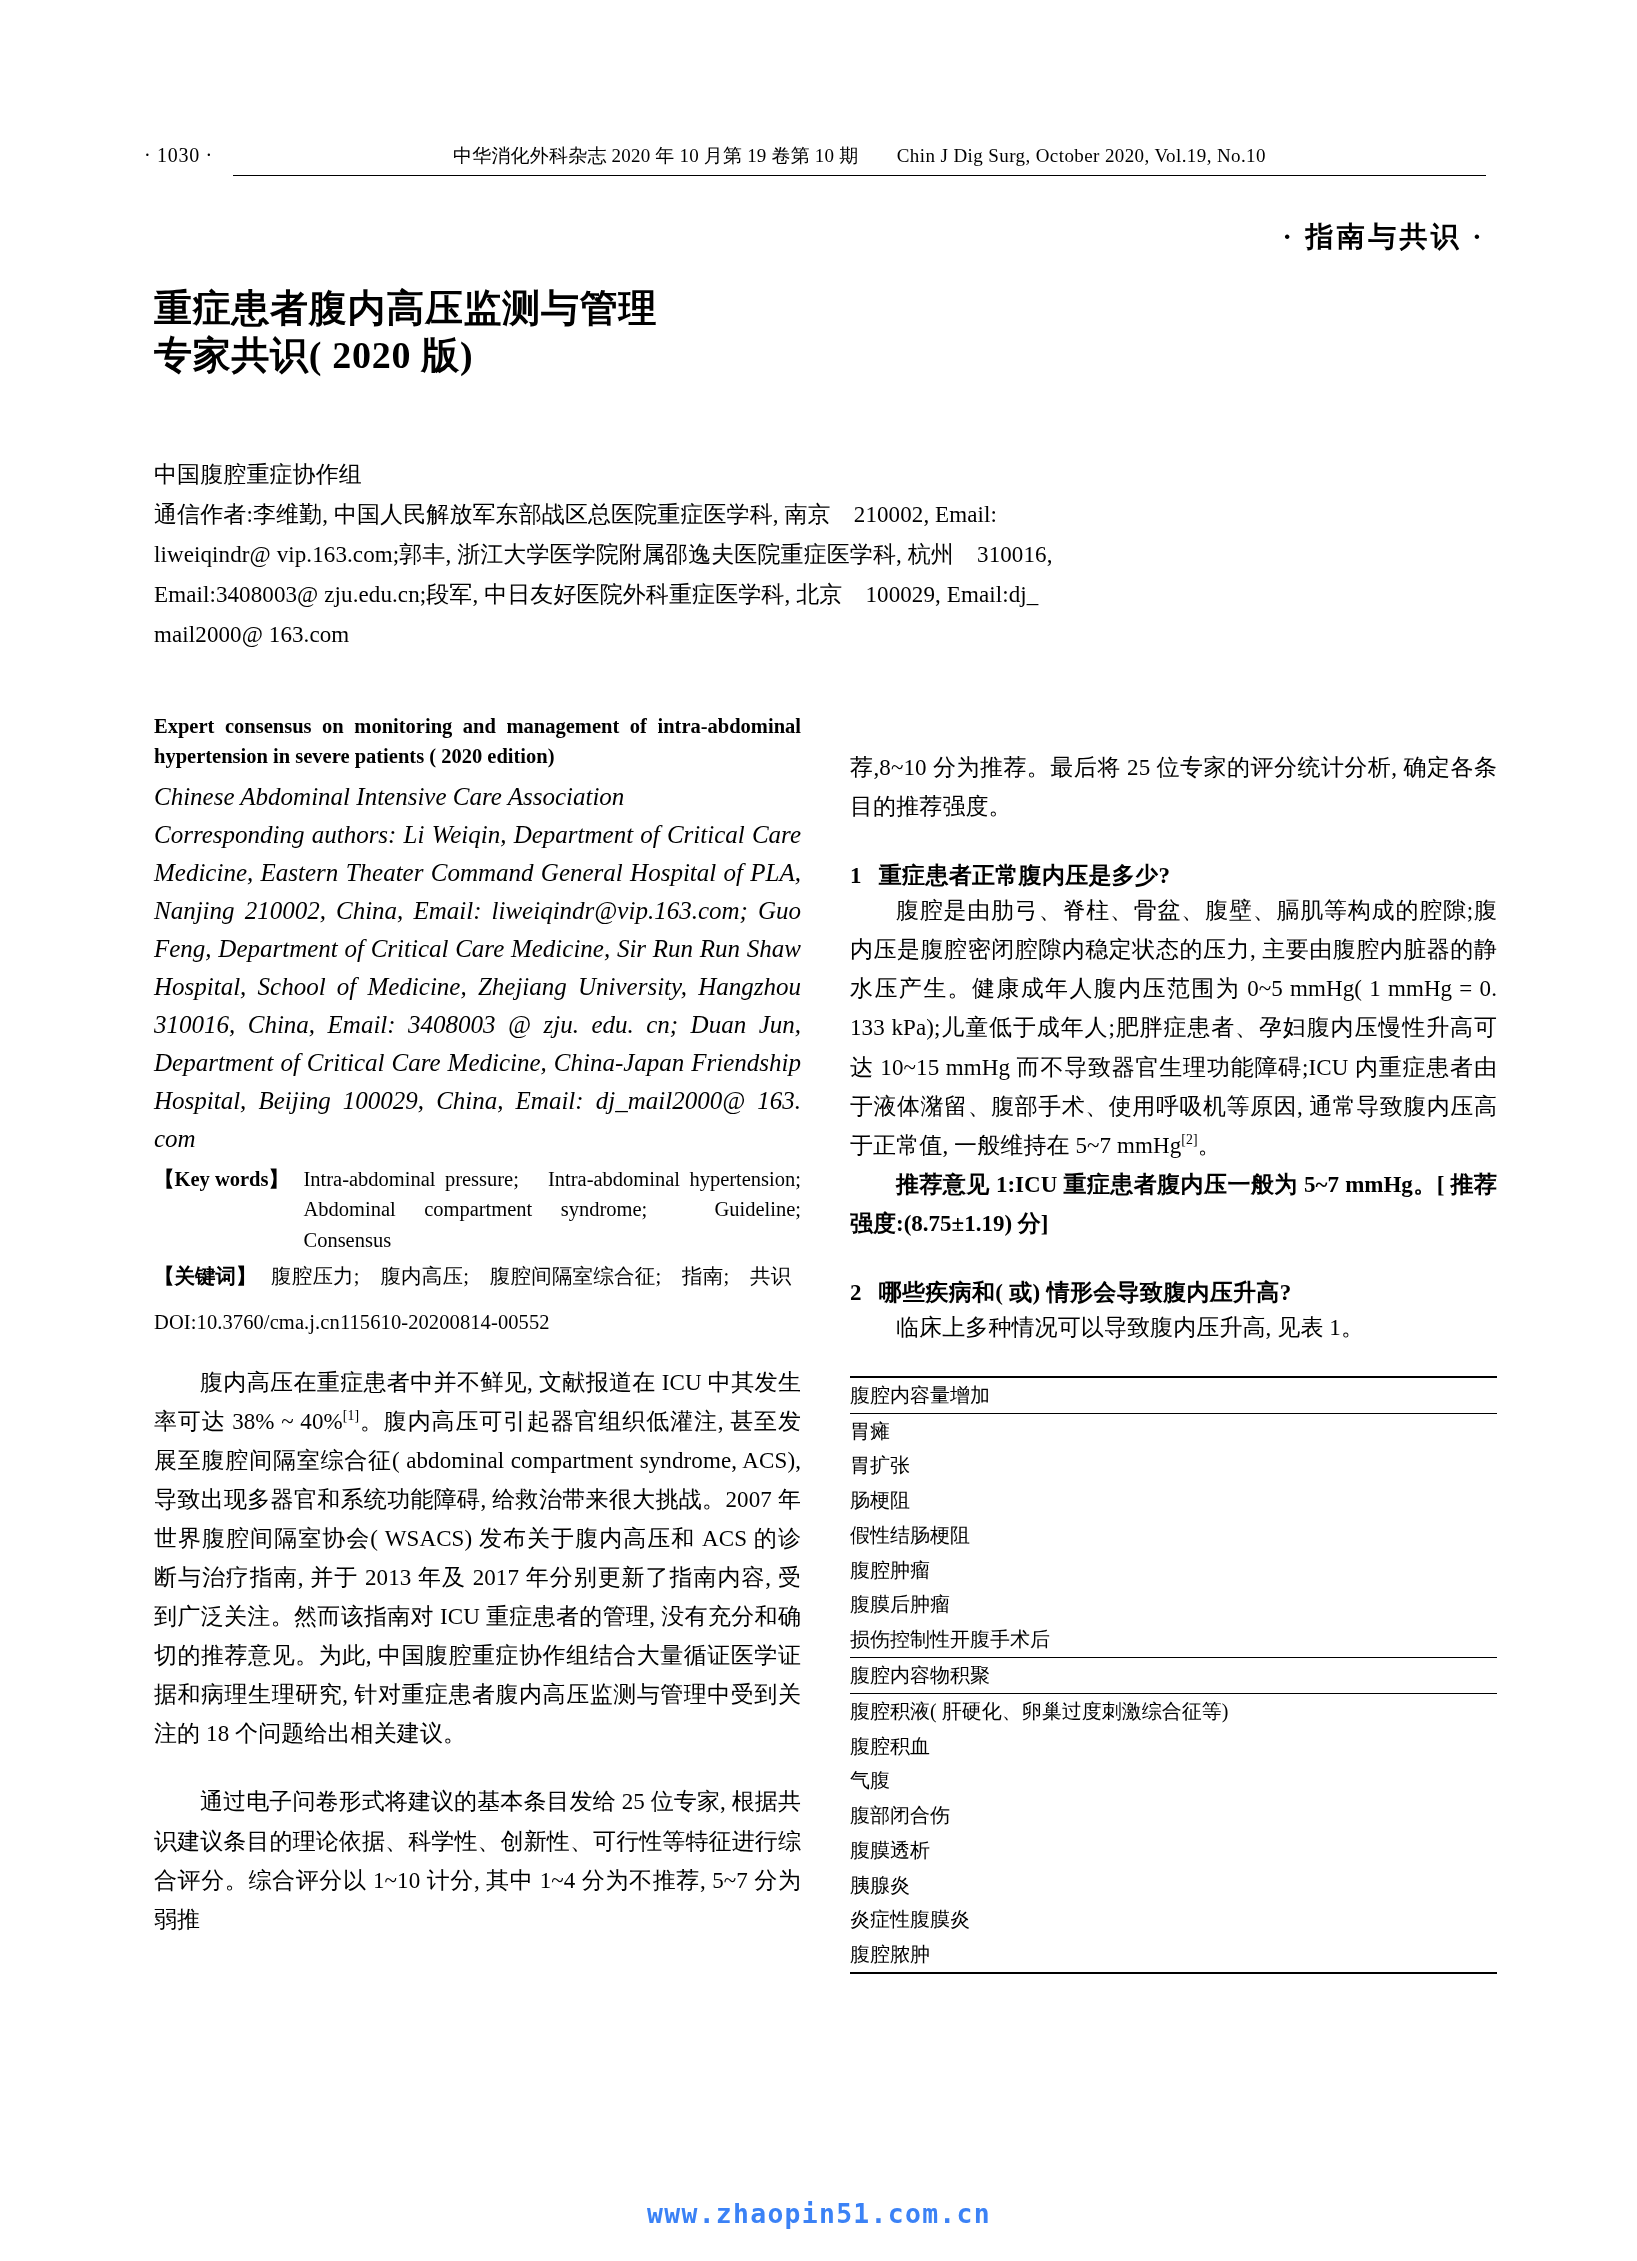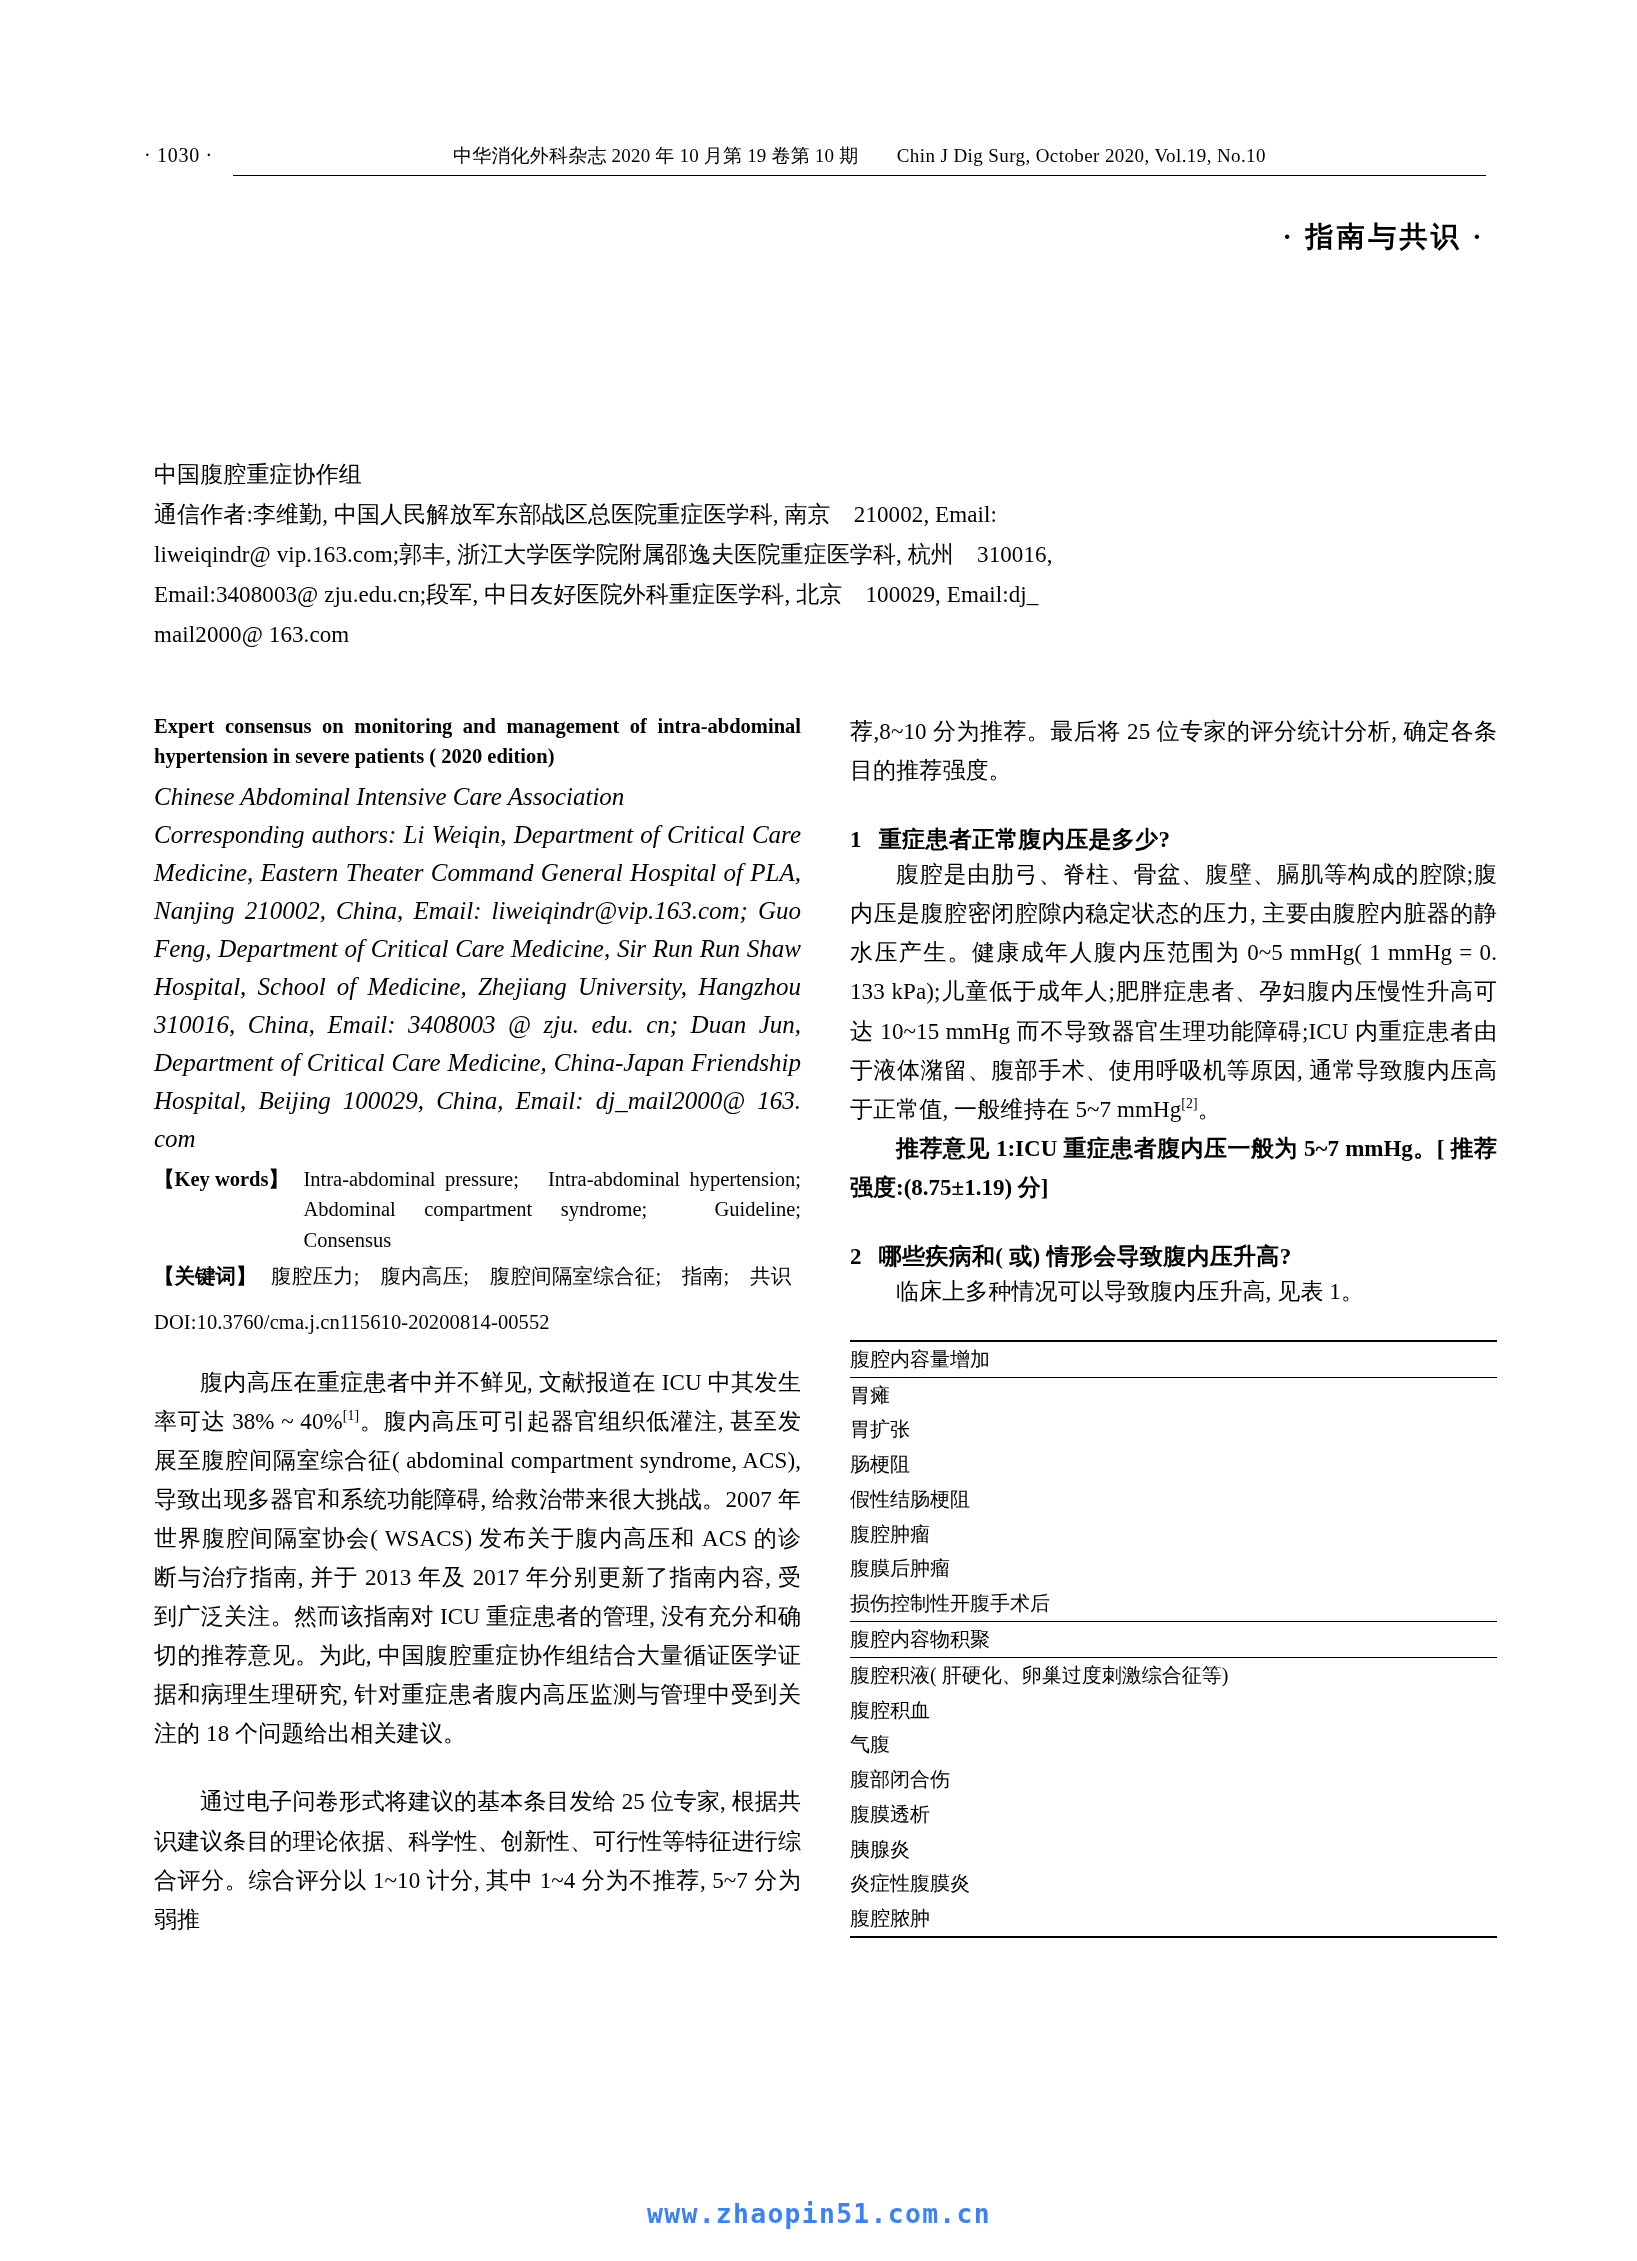--- a/index.html
+++ b/index.html
@@ -140,21 +140,21 @@
   .body-p {
     font-size: 23px;
     line-height: 1.70;
     text-align: justify;
     text-align-last: left;
     text-indent: 46px;
     margin-top: 29px;
     letter-spacing: 0.1px;
   }
   .body-p.tight { margin-top: 0; }
-  .body-p.noindent { text-indent: 0; }
+  .body-p.noindent { text-indent: 0; margin-top: 36px; }
   sup { font-size: 0.60em; vertical-align: super; line-height: 0; }
 
   .sec-head {
     font-size: 23px;
     font-weight: bold;
     margin-top: 34px;
     letter-spacing: 0.3px;
     white-space: nowrap;
   }
   .sec-head .num { margin-right: 17px; }
@@ -217,20 +217,24 @@
 
   <div class="runhead">
     <div class="folio">· 1030 ·</div>
     <div class="runhead-rule">
       <span class="runhead-text"><span>中华消化外科杂志 2020 年 10 月第 19 卷第 10 期</span>　　<span class="en">Chin J Dig Surg, October 2020, Vol.19, No.10</span></span>
     </div>
   </div>
 
   <div class="kicker">· 指南与共识 ·</div>
 
+  <div class="title-block">
+    <div class="title-line">重症患者腹内高压监测与管理</div>
+    <div class="title-line">专家共识( 2020 版)</div>
+  </div>
 
   <div class="cn-authors">
     <div class="ln">中国腹腔重症协作组</div>
     <div class="ln">通信作者:李维勤, 中国人民解放军东部战区总医院重症医学科, 南京　210002, Email:</div>
     <div class="ln">liweiqindr@ vip.163.com;郭丰, 浙江大学医学院附属邵逸夫医院重症医学科, 杭州　310016,</div>
     <div class="ln">Email:3408003@ zju.edu.cn;段军, 中日友好医院外科重症医学科, 北京　100029, Email:dj_</div>
     <div class="ln">mail2000@ 163.com</div>
   </div>
 
   <div class="col col-left">

